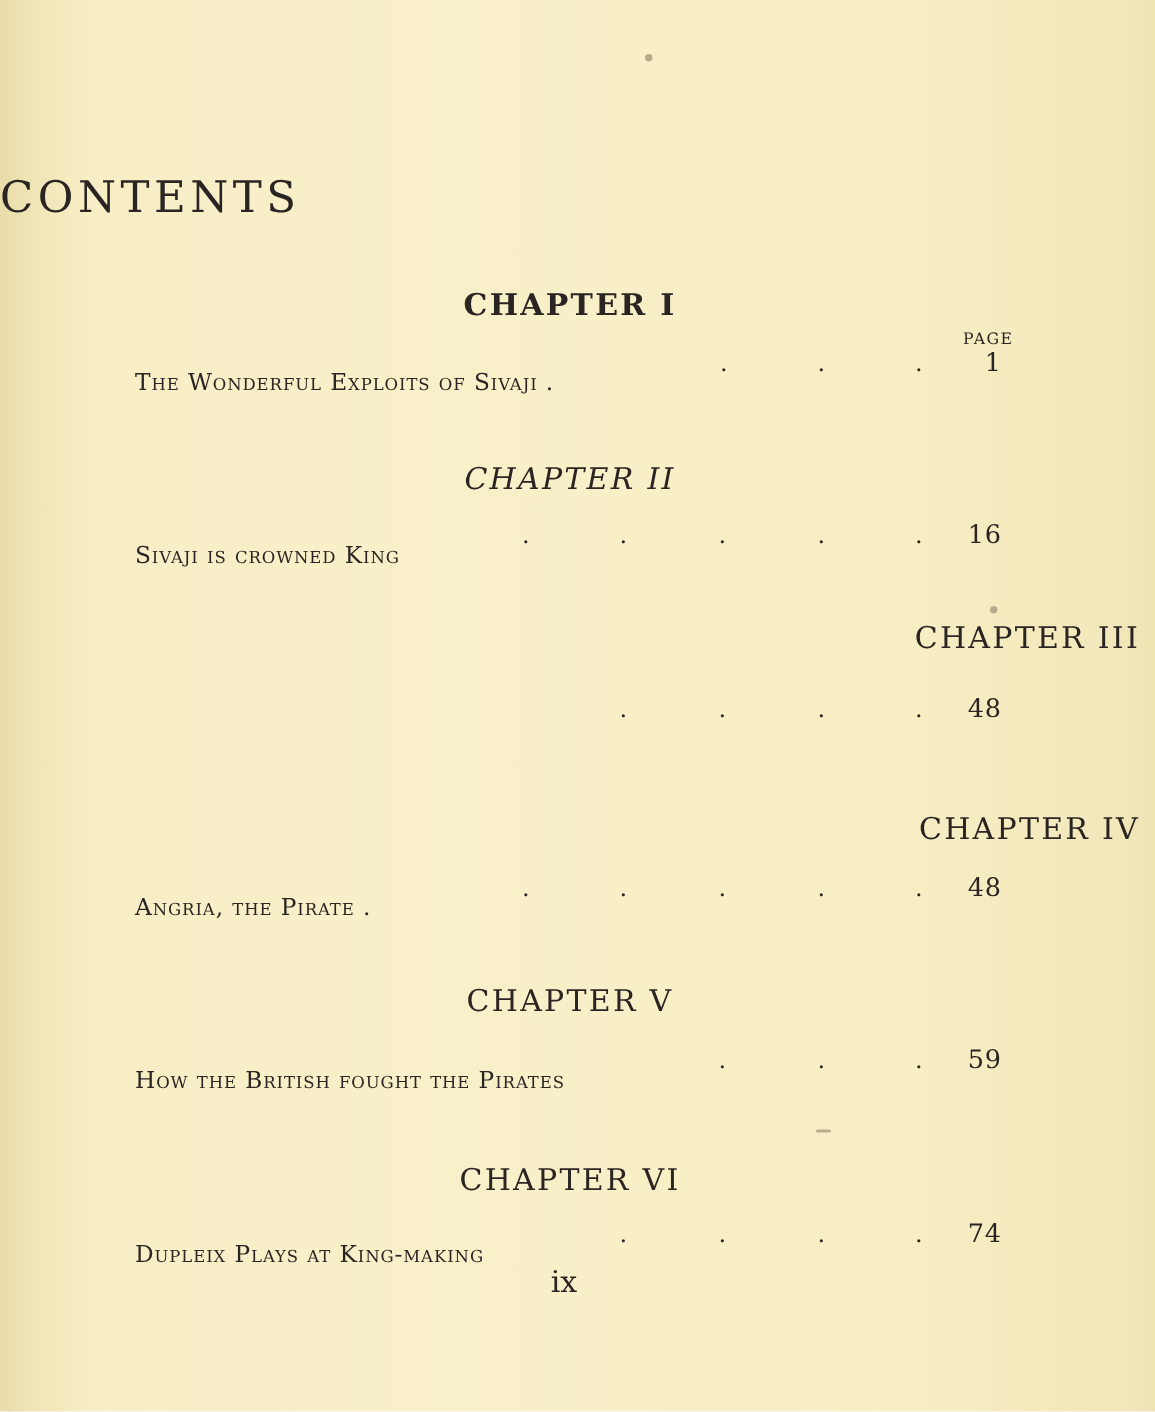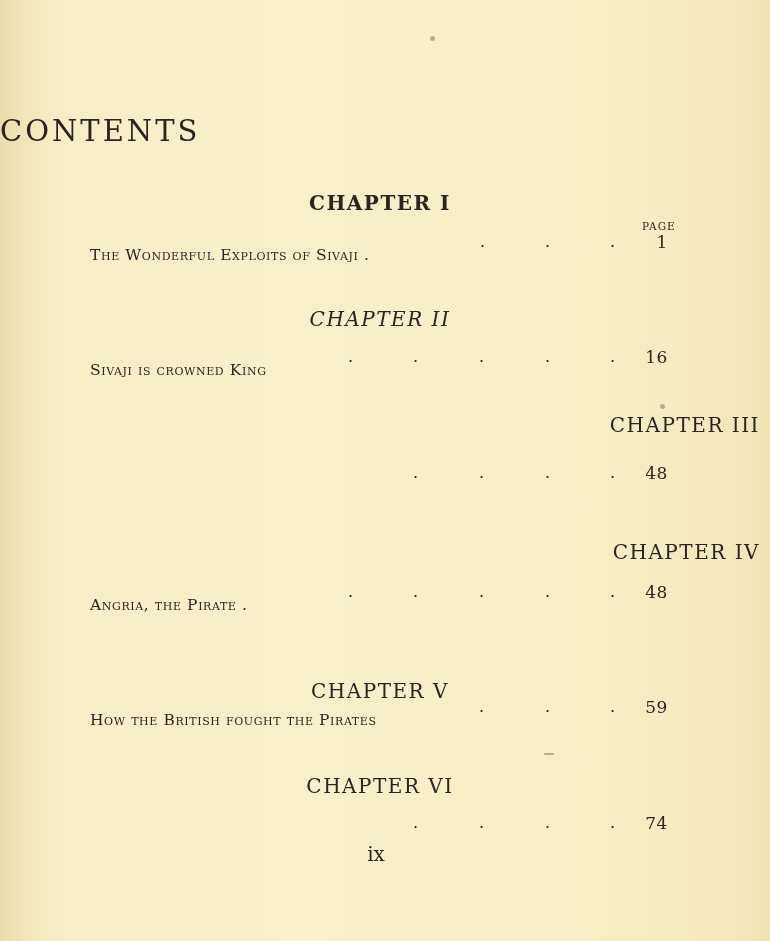--- a/index.html
+++ b/index.html
@@ -77,31 +77,32 @@
 <div class="entry" style="top:583px;">
   <span class="t">Angria, the Pirate .</span>
   <span class="d" style="left:258px;">.</span>
   <span class="d" style="left:323px;">.</span>
   <span class="d" style="left:389px;">.</span>
   <span class="d" style="left:455px;">.</span>
   <span class="d" style="left:520px;">.</span>
   <span class="p">48</span>
 </div>
 
-<div class="ch" style="top:679px;">CHAPTER V</div>
+<div class="ch" style="top:655px;">CHAPTER V</div>
 <div class="entry" style="top:698px;">
   <span class="t">How the British fought the Pirates</span>
   <span class="d" style="left:389px;">.</span>
   <span class="d" style="left:455px;">.</span>
   <span class="d" style="left:520px;">.</span>
   <span class="p">59</span>
 </div>
 
 <div class="ch" style="top:774px;">CHAPTER VI</div>
 <div class="entry" style="top:814px;">
+  <span class="t">Dupleix Plays at King-making</span>
   <span class="d" style="left:323px;">.</span>
   <span class="d" style="left:389px;">.</span>
   <span class="d" style="left:455px;">.</span>
   <span class="d" style="left:520px;">.</span>
   <span class="p">74</span>
 </div>
 
 <div class="folio">ix</div>
 
 </body></html>

